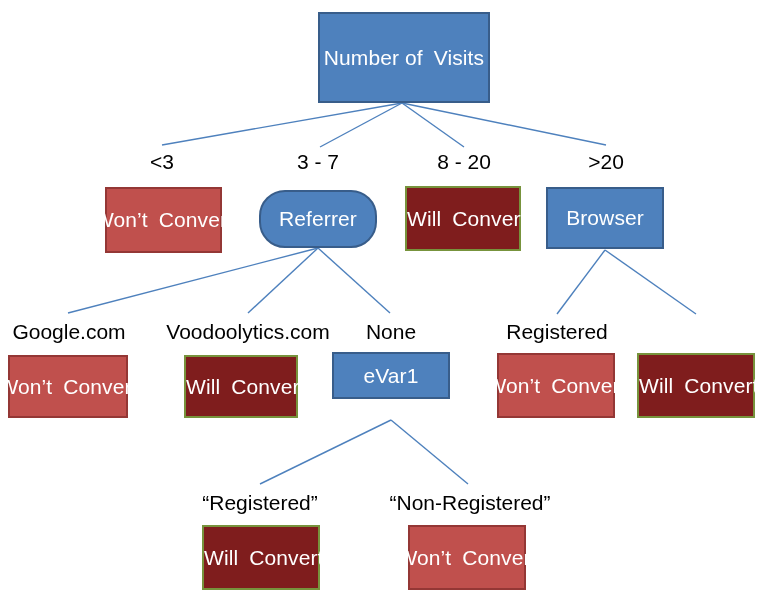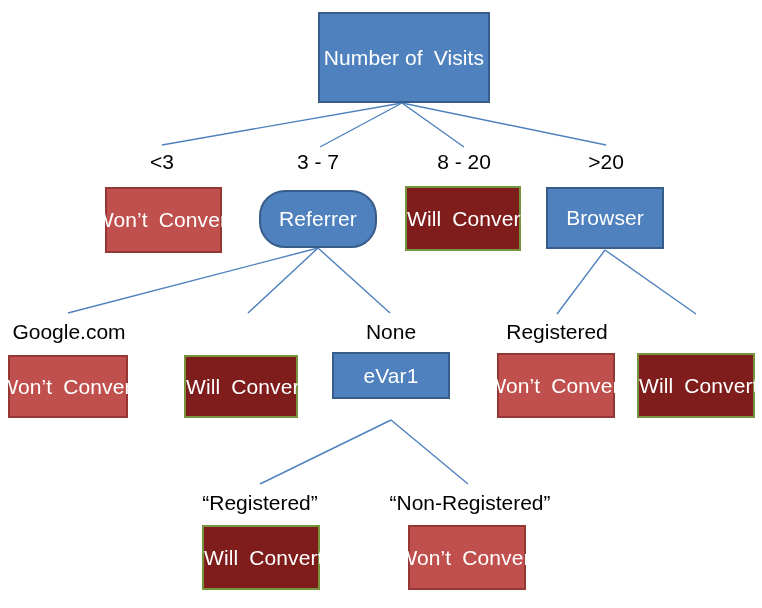--- a/index.html
+++ b/index.html
@@ -110,20 +110,21 @@
   <div class="node node-green" style="left:405px; top:186px; width:116px; height:65px;">
     <span>Will</span>
     <span class="line2">Convert</span>
   </div>
 
   <div class="node node-blue" style="left:546px; top:187px; width:118px; height:62px;">
     <span>Browser</span>
   </div>
 
   <div class="edge-label" style="left:2px; top:321px; width:134px;text-align:center;">Google.com</div>
+  <div class="edge-label" style="left:150px; top:321px; width:196px;">Voodoolytics.com</div>
   <div class="edge-label" style="left:352px; top:321px; width:78px;">None</div>
   <div class="edge-label" style="left:498px; top:321px; width:118px;">Registered</div>
 
   <div class="node node-red" style="left:8px; top:355px; width:120px; height:63px;">
     <span>Won’t</span>
     <span class="line2">Convert</span>
   </div>
 
   <div class="node node-green" style="left:184px; top:355px; width:114px; height:63px;">
     <span>Will</span>

